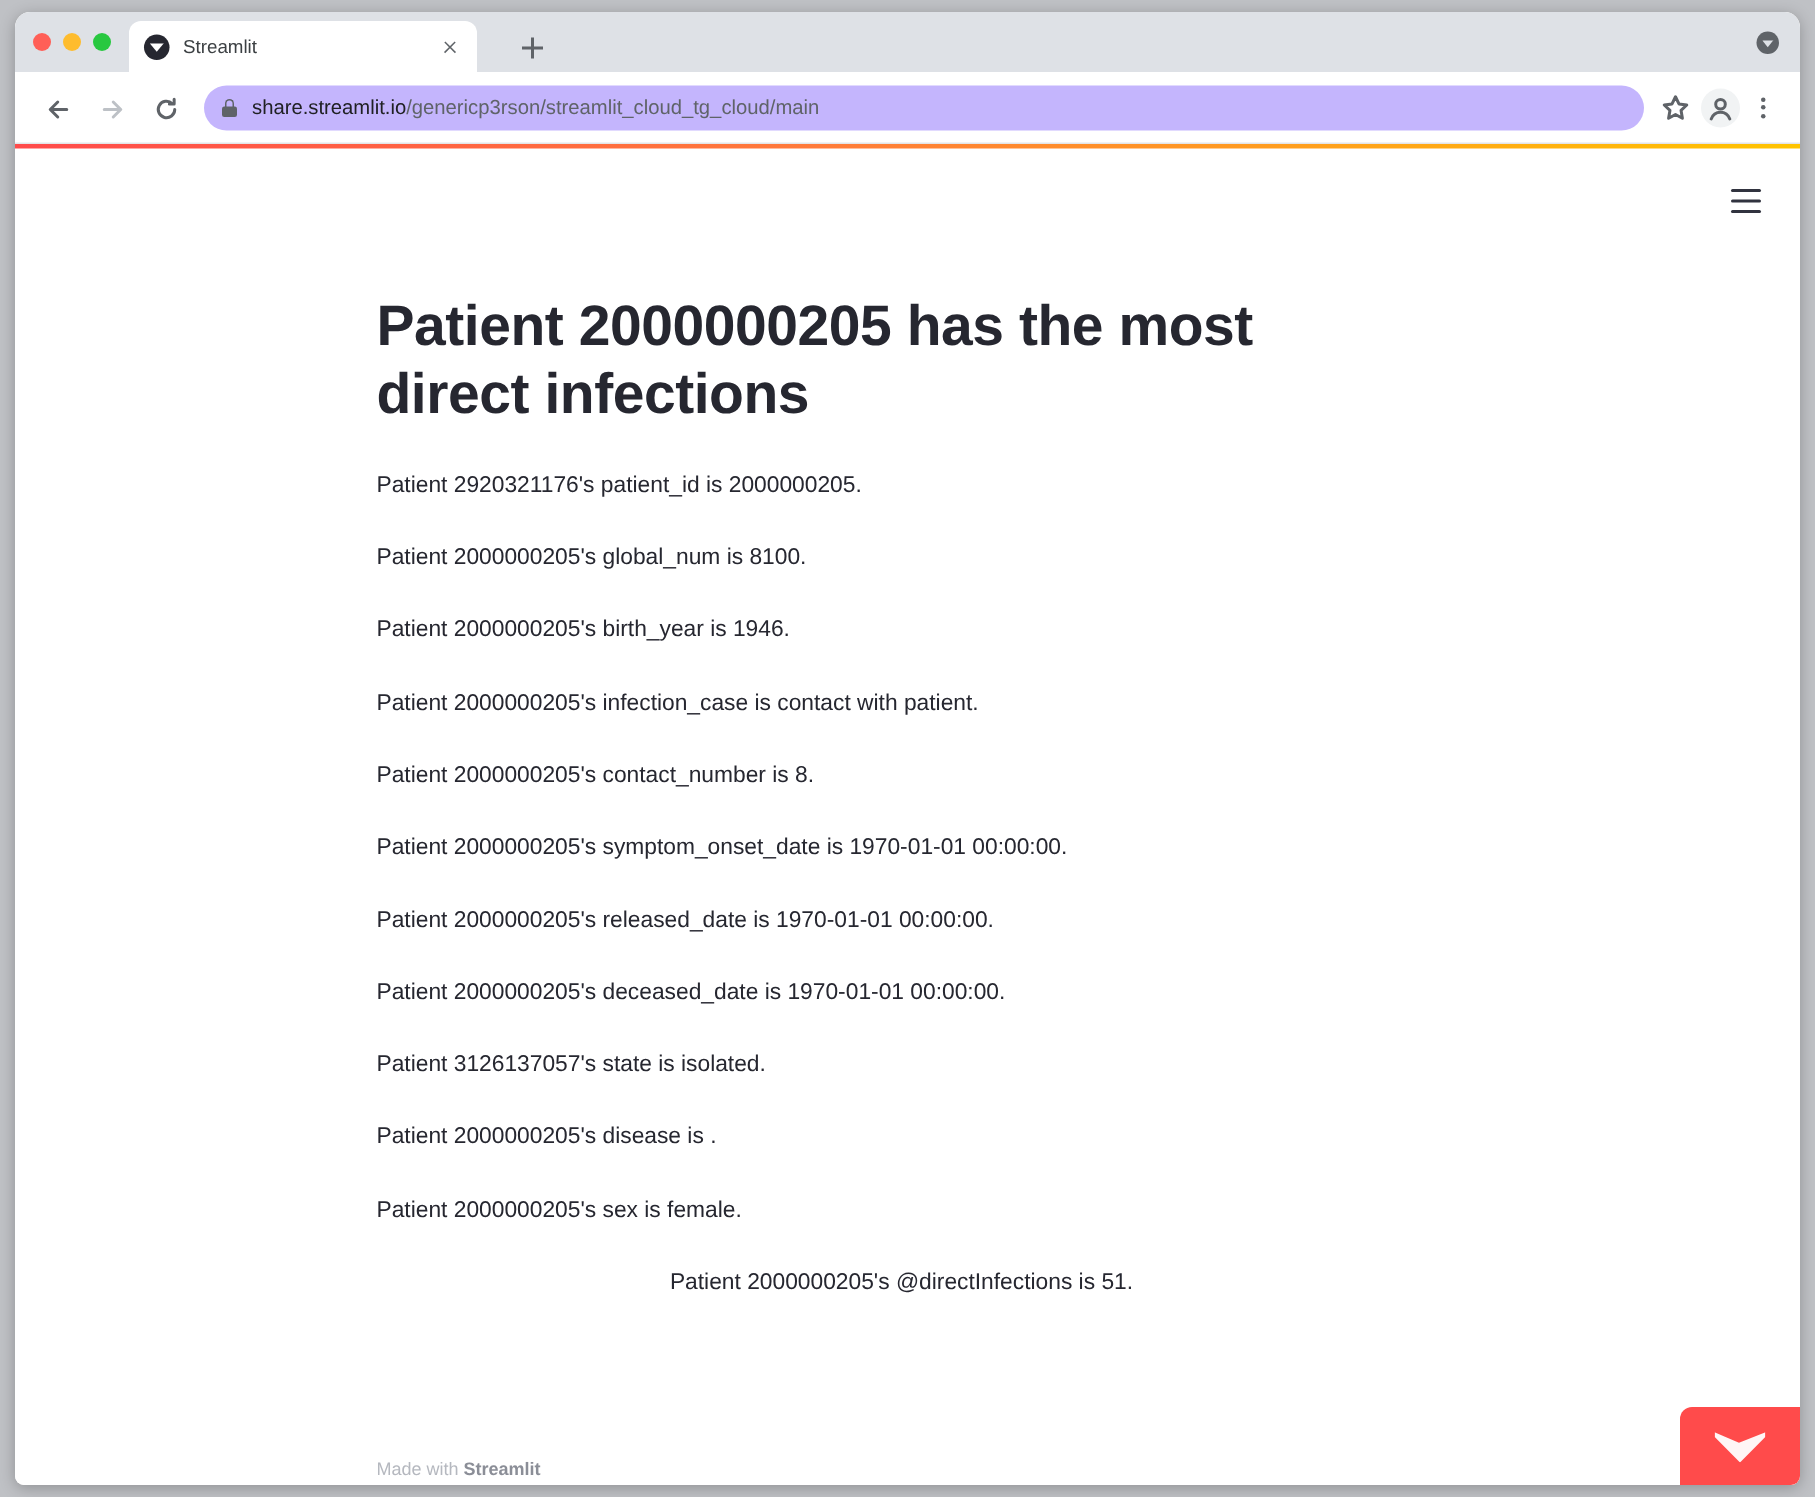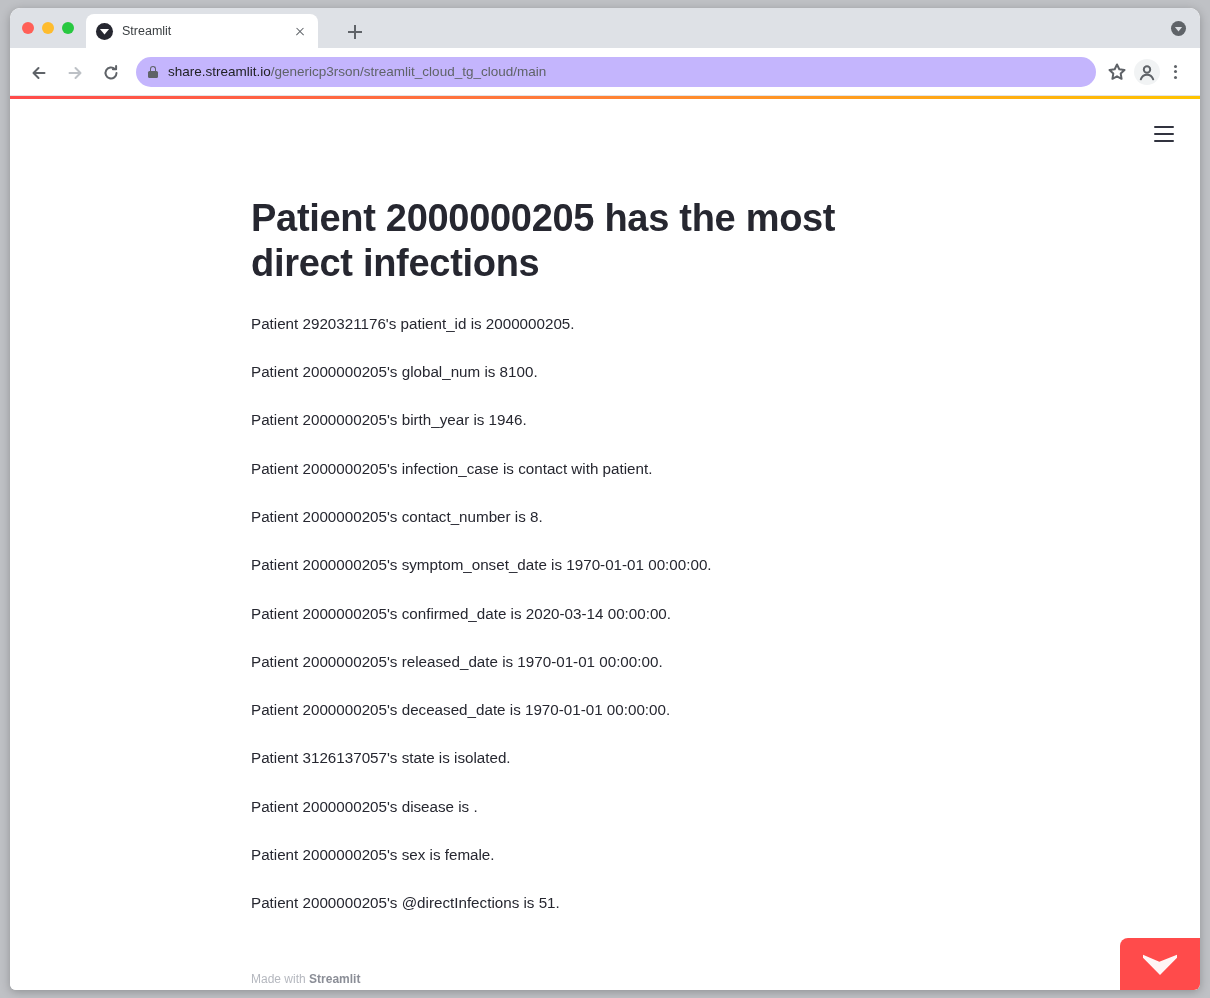--- a/index.html
+++ b/index.html
@@ -238,21 +238,21 @@
     letter-spacing: -0.3px;
     margin-bottom: 26px;
     max-width: 660px;
   }
   .lines p {
     font-size: 15.2px;
     line-height: 1.6;
     color: #262730;
     margin-bottom: 24px;
   }
-  .lines p:last-child { margin-bottom: 0; }
+  .lines p:last-child { margin-bottom: 0; text-align: center; }
 
   .footer {
     position: absolute;
     left: 241px; bottom: 4px;
     font-size: 12px;
     color: #b5b8bf;
   }
   .footer a {
     color: #8b8e97;
     text-decoration: none;
@@ -362,21 +362,20 @@
     <div class="content">
       <h1 class="title">Patient 2000000205 has the most direct infections</h1>
 
       <div class="lines">
         <p>Patient 2920321176's patient_id is 2000000205.</p>
         <p>Patient 2000000205's global_num is 8100.</p>
         <p>Patient 2000000205's birth_year is 1946.</p>
         <p>Patient 2000000205's infection_case is contact with patient.</p>
         <p>Patient 2000000205's contact_number is 8.</p>
         <p>Patient 2000000205's symptom_onset_date is 1970-01-01 00:00:00.</p>
-        <p>Patient 2000000205's confirmed_date is 2020-03-14 00:00:00.</p>
         <p>Patient 2000000205's released_date is 1970-01-01 00:00:00.</p>
         <p>Patient 2000000205's deceased_date is 1970-01-01 00:00:00.</p>
         <p>Patient 3126137057's state is isolated.</p>
         <p>Patient 2000000205's disease is .</p>
         <p>Patient 2000000205's sex is female.</p>
         <p>Patient 2000000205's @directInfections is 51.</p>
       </div>
     </div>
 
     <div class="footer">

